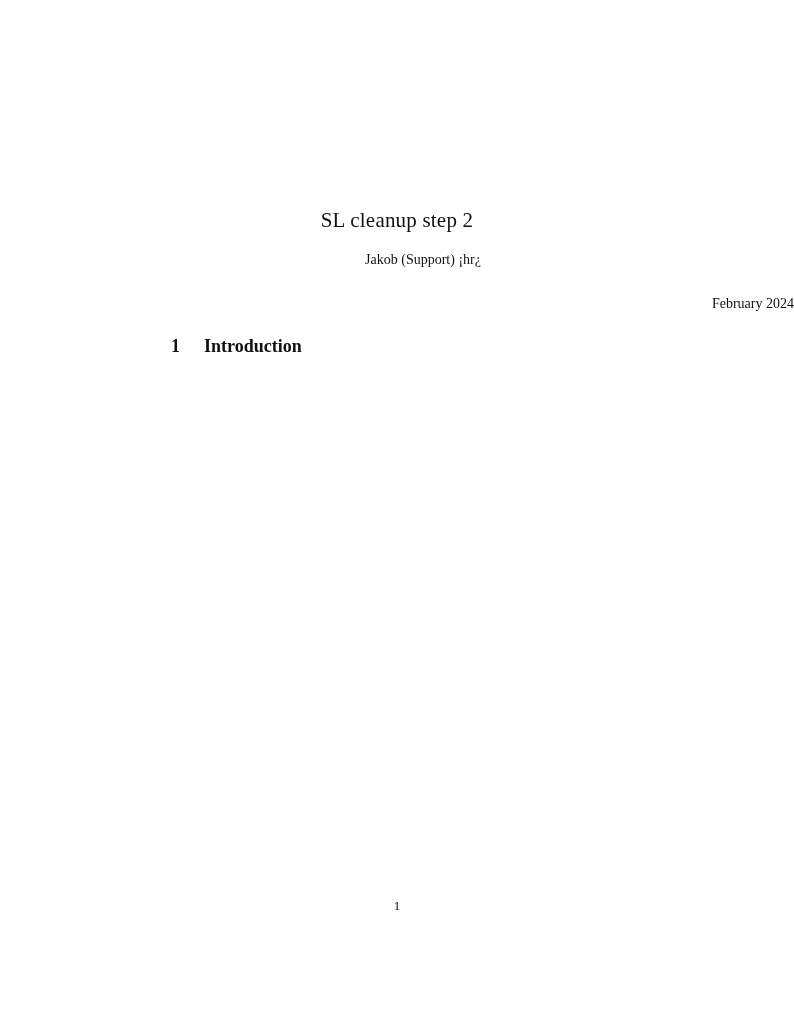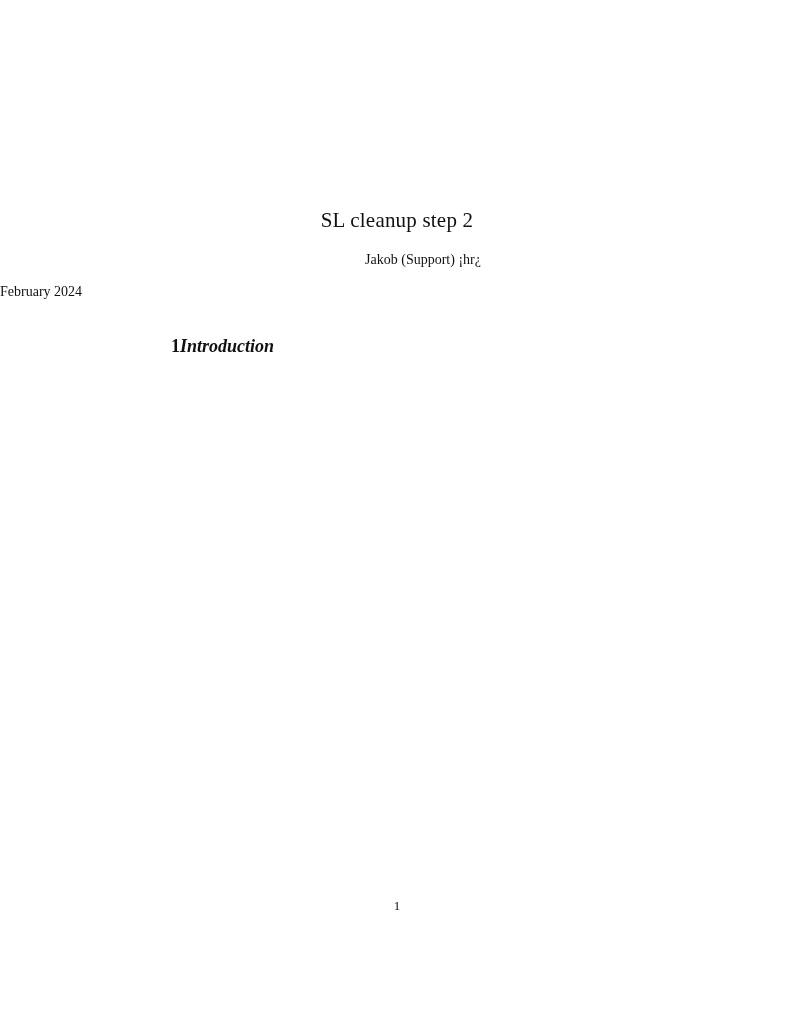--- a/index.html
+++ b/index.html
@@ -37,45 +37,45 @@
     left: 0;
     width: 100%;
     text-align: center;
     font-size: 14px;
     font-weight: 400;
     margin-left: 26px;
   }
 
   .doc-date {
     position: absolute;
-    top: 284px;
+    top: 296px;
     left: 0;
     width: 100%;
-    text-align: left;
+    text-align: right;
     font-size: 14px;
     font-weight: 400;
   }
 
   .section-heading {
     position: absolute;
     top: 336px;
     left: 171px;
     font-size: 18px;
     font-weight: 700;
     display: flex;
     align-items: baseline;
   }
 
   .section-heading .sec-num {
     display: inline-block;
   }
 
   .section-heading .sec-label {
     display: inline-block;
-    font-style: italic;
+    margin-left: 24px;
   }
 
   .page-number {
     position: absolute;
     top: 898px;
     left: 0;
     width: 100%;
     text-align: center;
     font-size: 13px;
     font-weight: 400;

